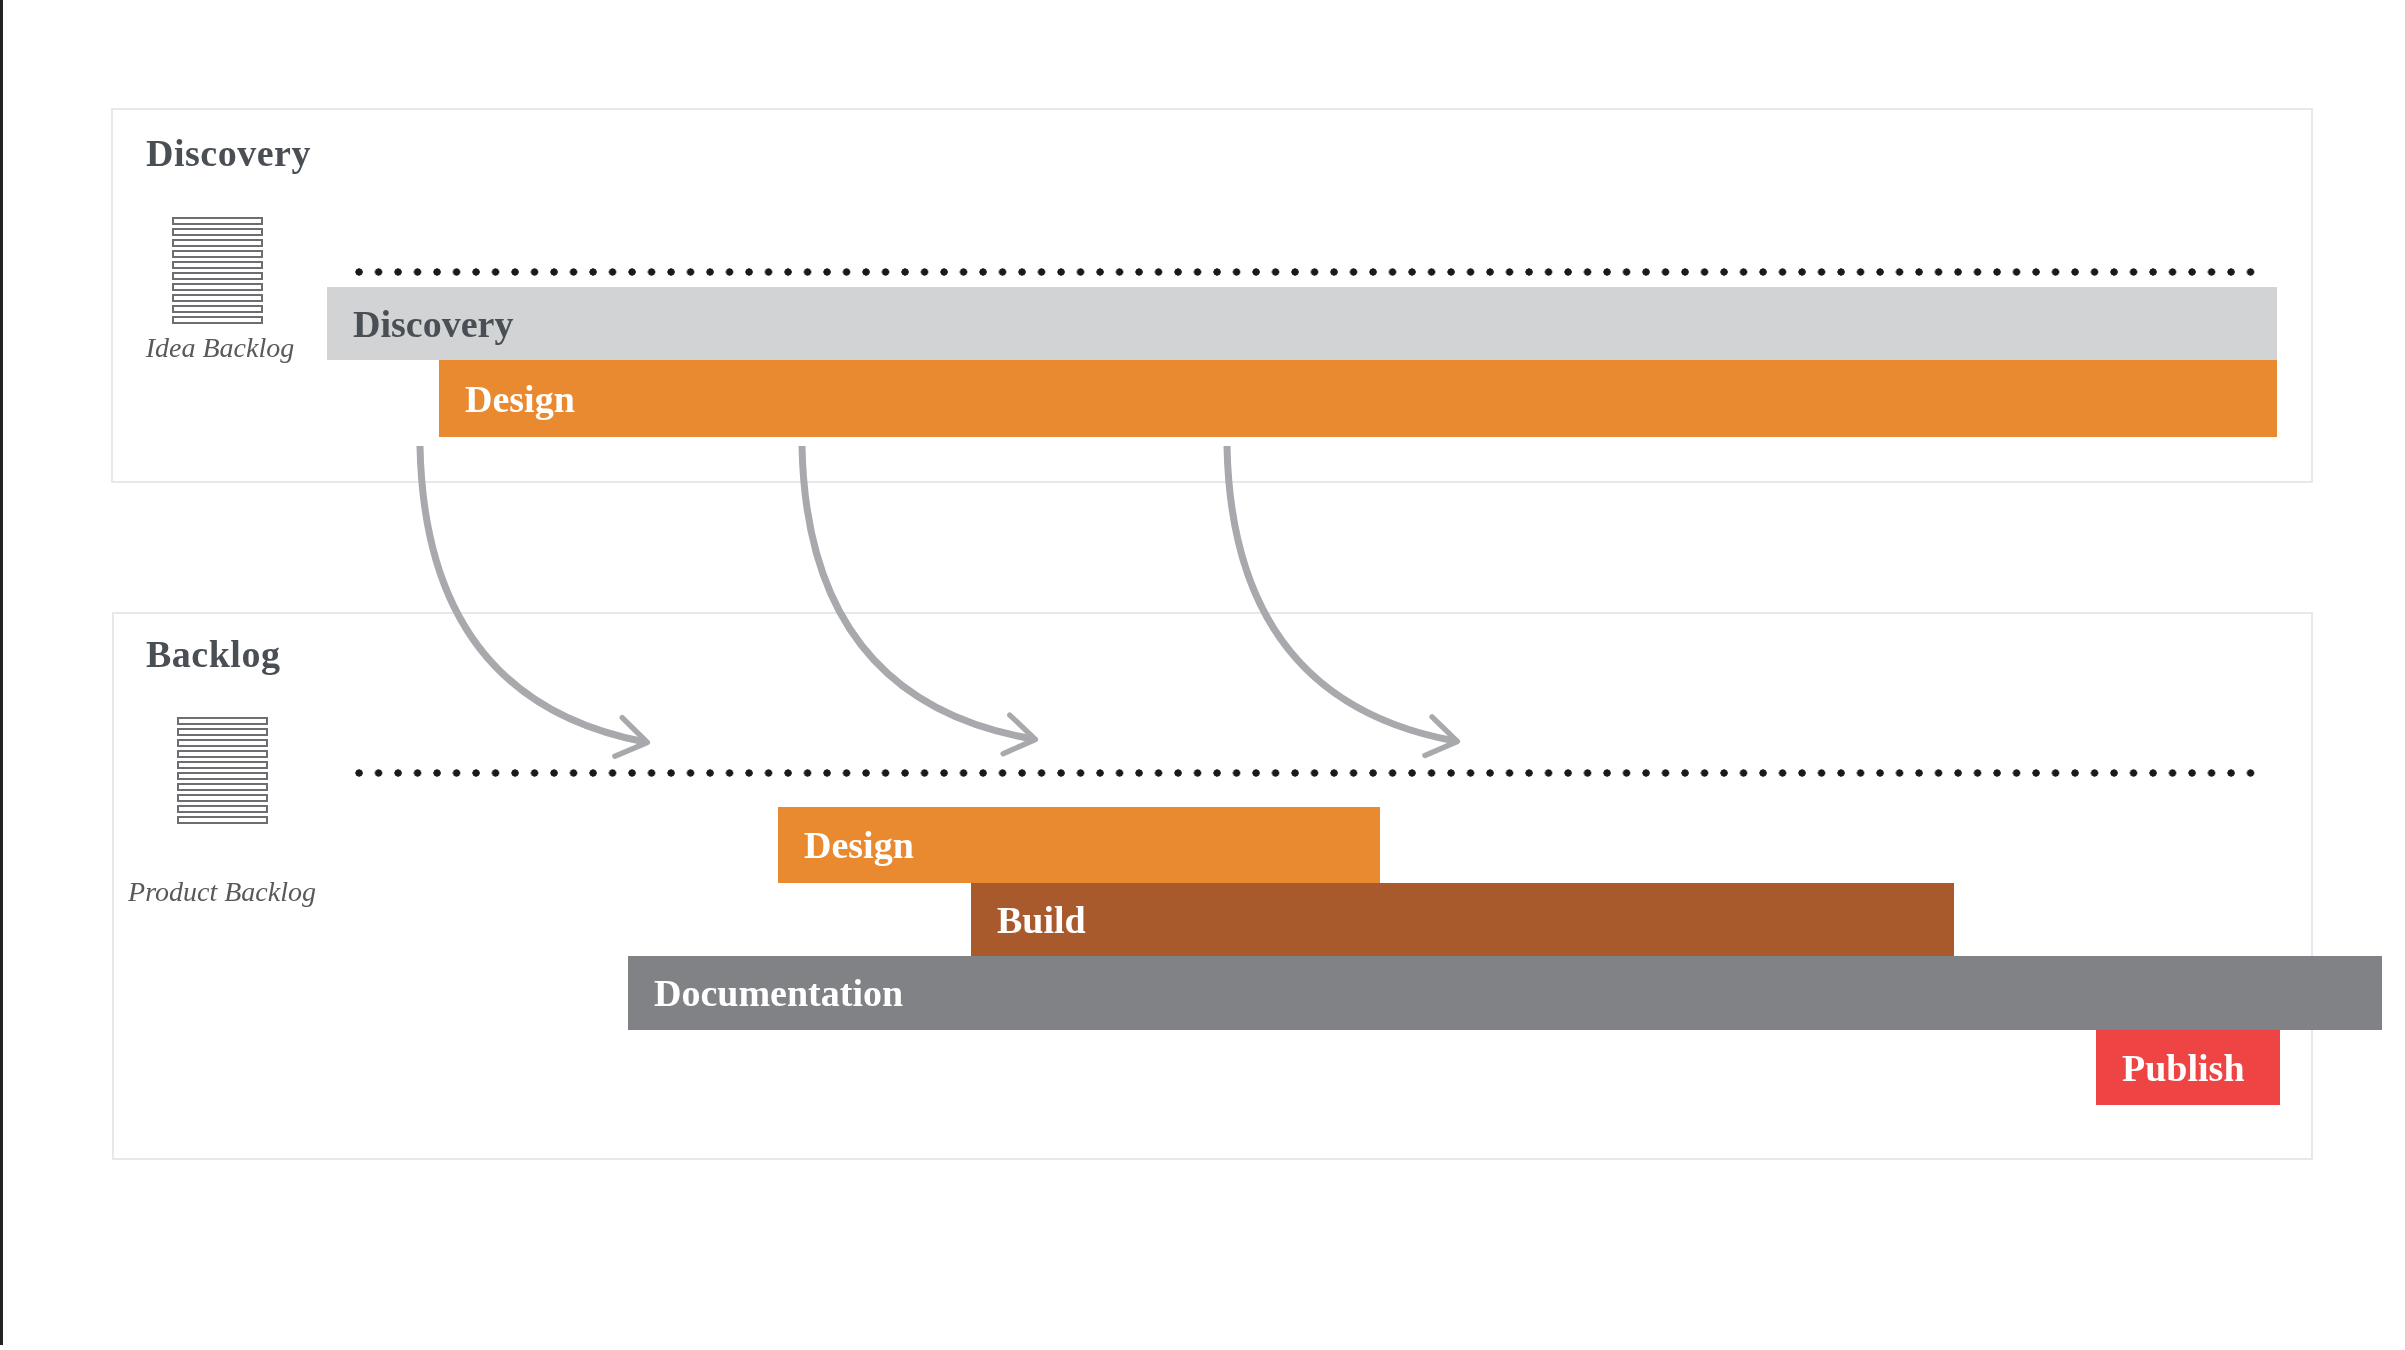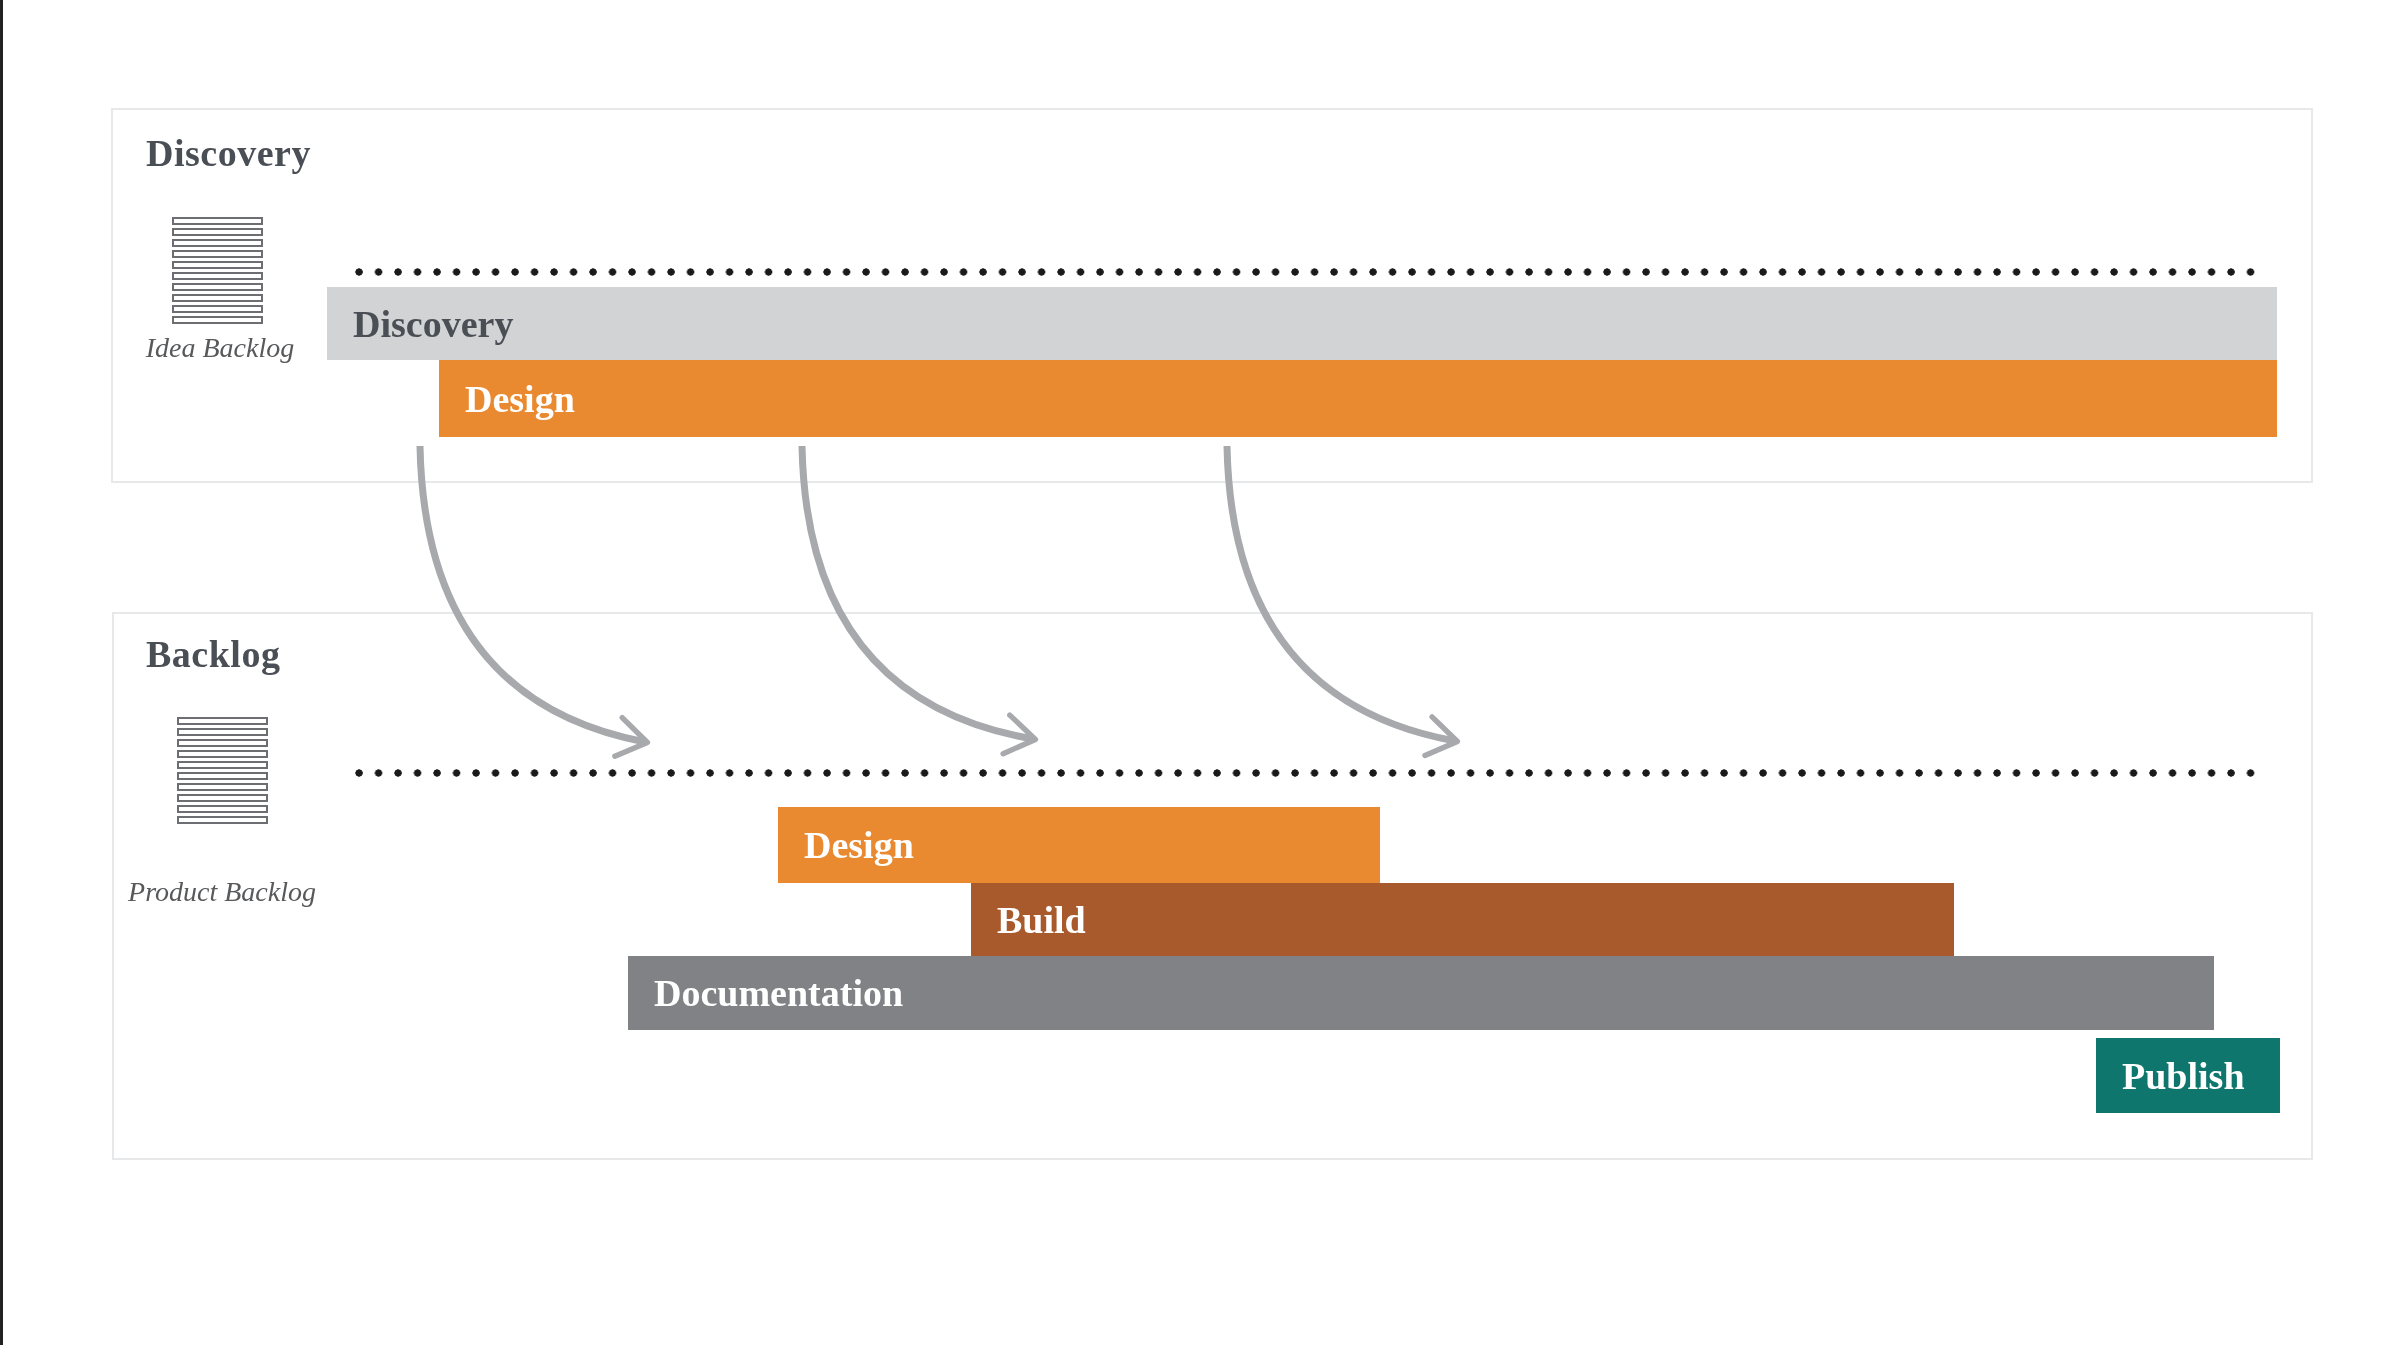--- a/index.html
+++ b/index.html
@@ -38,21 +38,21 @@
     position:absolute; display:flex; align-items:center; box-sizing:border-box;
     padding-left:26px; font-size:38px; font-weight:bold; line-height:1;
     white-space:nowrap; overflow:hidden;
   }
   .bar--dark-text{color:var(--title-text);}
   .bar--light-text{color:#ffffff;}
   .bar-disc-discovery{left:327px;top:287px;width:1950px;height:73px;}
   .bar-disc-design  {left:439px;top:360px;width:1838px;height:77px;}
   .bar-del-design   {left:778px;top:807px;width:602px; height:76px;}
   .bar-del-build    {left:971px;top:883px;width:983px; height:73px;text-align:right;}
-  .bar-del-doc      {left:628px;top:956px;width:1586px;height:74px;}
+  .bar-del-doc      {left:628px;top:956px;width:1754px;height:74px;}
   .bar-del-publish  {left:2096px;top:1030px;width:184px;height:75px;}
   .arrows-overlay{position:absolute;left:0;top:0;width:2405px;height:1350px;pointer-events:none;}
   .arrow-path{fill:none;stroke:var(--arrow);stroke-width:7px;}
   .arrow-head{fill:none;stroke:var(--arrow);}
 </style>
 </head>
 <body>
 
 <div class="canvas">
 
@@ -105,21 +105,21 @@
 
   <div class="bar bar--light-text bar-del-design" style="background-color: rgb(233, 138, 49);">
     <span>Design</span>
   </div>
   <div class="bar bar--light-text bar-del-build" style="background-color: rgb(168, 90, 45);">
     <span>Build</span>
   </div>
   <div class="bar bar--light-text bar-del-doc" style="background-color: rgb(128, 130, 133);">
     <span>Documentation</span>
   </div>
-  <div class="bar bar--light-text bar-del-publish" style="background-color: #0f766e; margin-top: 8px;">
+  <div class="bar bar--light-text bar-del-publish" style="background-color: #ef4444;">
     <span>Publish</span>
   </div>
 
   <svg class="arrows-overlay" viewBox="0 0 2405 1350">
     <defs>
       <marker id="ah" viewBox="0 0 10 10" refX="6.5" refY="5" markerWidth="7" markerHeight="7" orient="auto" markerUnits="strokeWidth">
         <path class="arrow-head" d="M 1 1 L 7 5 L 1 9" stroke-width="1.1" stroke-linecap="round" stroke-linejoin="round"></path>
       </marker>
     </defs>
     <path class="arrow-path" d="M 420 446 Q 425 700 645 742" marker-end="url(#ah)"></path>

